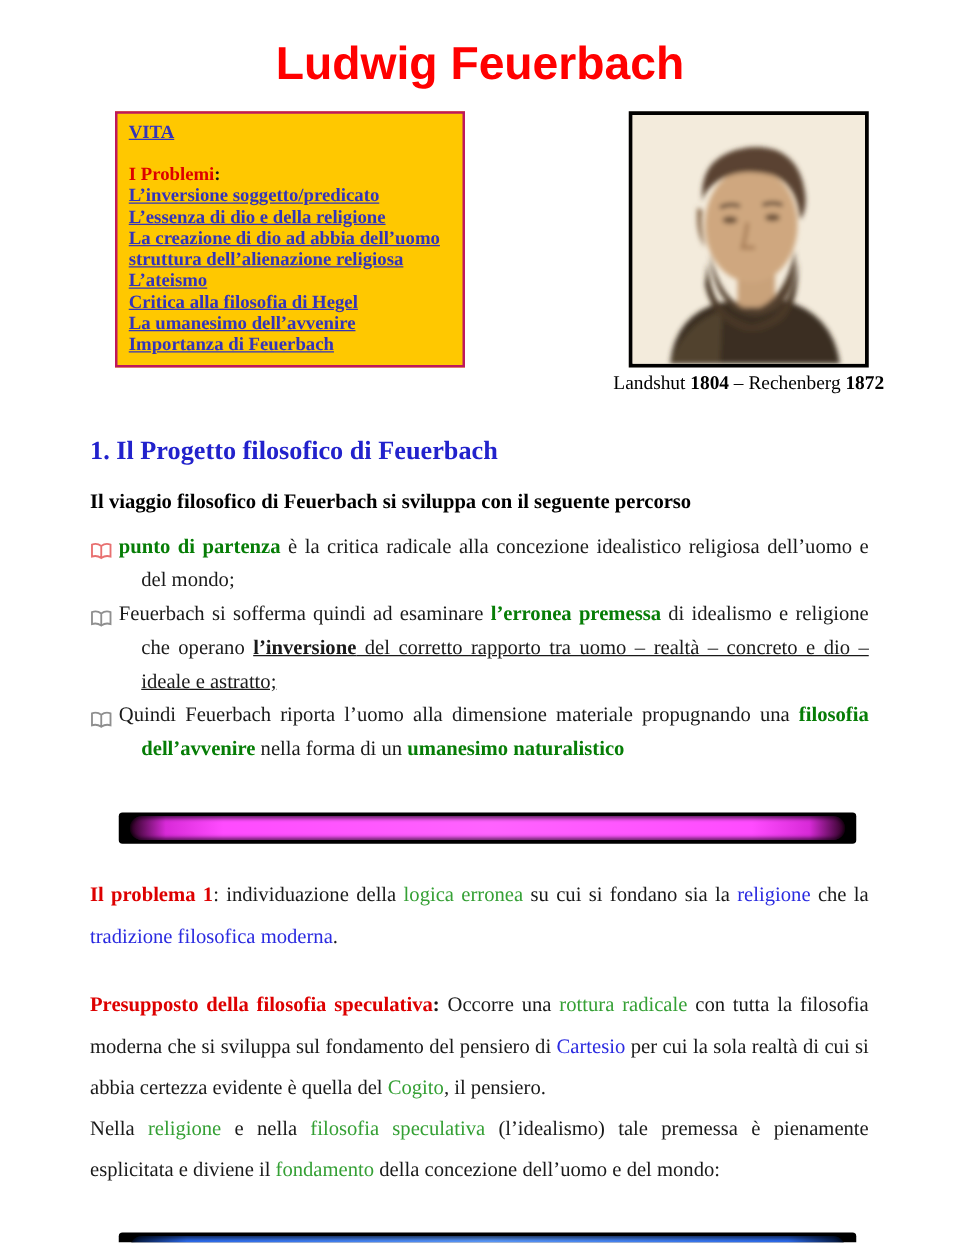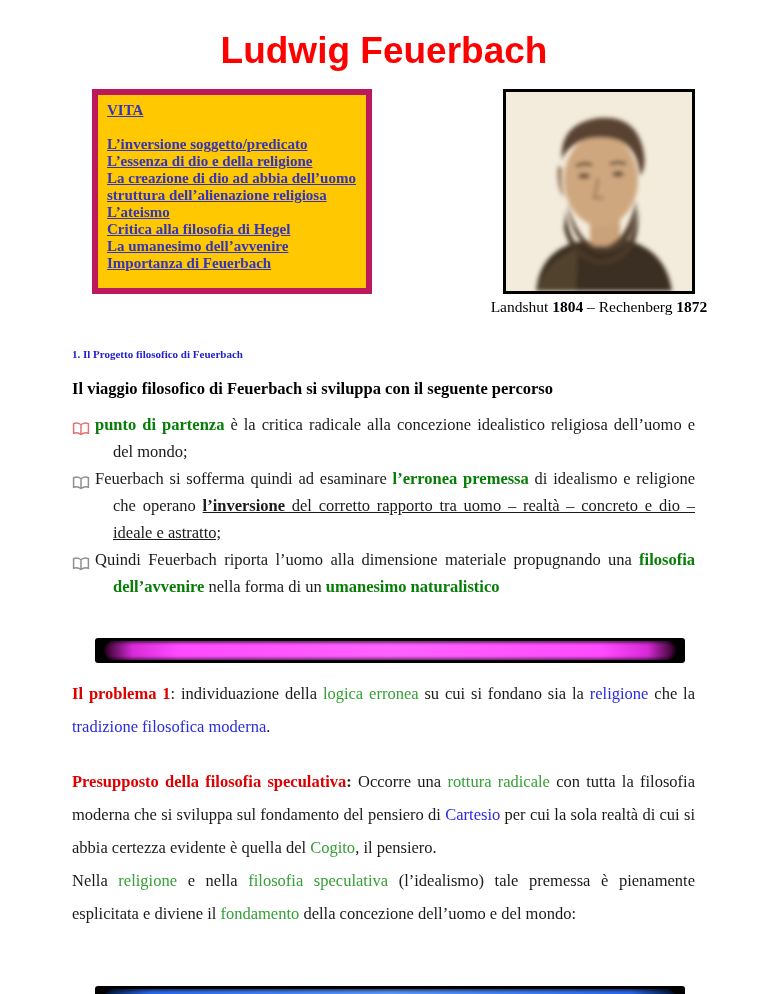--- a/index.html
+++ b/index.html
@@ -10,34 +10,34 @@
   
   .title{
     margin:32px 0 0 0;text-align:center;
     font-family:"Liberation Sans", sans-serif;font-weight:bold;
     font-size:37px;line-height:1;color:#ff0000;
   }
   
   .top-row{display:flex;justify-content:space-between;margin:20px 73px 0 92px;}
   .vita-box{
     box-sizing:border-box;width:280px;height:205px;background:#ffc800;
-    border:6px solid #be185d;padding:7px 9px;font-size:15px;line-height:17px;font-weight:bold;
+    border:2px solid #be185d;padding:7px 9px;font-size:15px;line-height:17px;font-weight:bold;
   }
   .vita-box a{color:#3333bb;text-decoration:underline;cursor:pointer;display:inline-block;}
   .vita-box .box-link{display:block;}
   .blank-line{height:17px;}
   .problems-red{color:#dd0000;}
   .problems-colon{color:#1a1a1a;}
   .portrait-col{width:192px;padding-left:11px;}
   .portrait-frame{box-sizing:border-box;width:192px;height:205px;border:3px solid #000;background:#f6efe4;}
   .portrait-frame svg{display:block;}
   .caption{width:260px;margin:4px 0 0 -34px;text-align:center;font-size:15.5px;color:#000;white-space:nowrap;}
   
   .sec-heading{
-    margin:32px 73px 0 72px;font-size:11px;font-weight:bold;color:#2222cc;line-height:1.2;
+    margin:32px 73px 0 72px;font-size:21px;font-weight:bold;color:#2222cc;line-height:1.2;
   }
   .subheading{
     margin:18px 73px 0 72px;text-align:left;font-size:16.5px;font-weight:bold;color:#000;
   }
   
   .bullets{margin:12px 73px 0 72px;}
   .bullet{
     position:relative;padding-left:41px;text-indent:-18px;text-align:justify;
     font-size:16.5px;line-height:27px;color:#1a1a1a;
   }
@@ -61,36 +61,37 @@
   .neon.magenta{margin-top:38px;}
   .neon.magenta .tube{
     background:linear-gradient(90deg,#2a0020 0%,#d82ad8 5%,#ff4bff 13%,#ff63ff 50%,#ff4bff 87%,#d82ad8 95%,#2a0020 100%);
   }
   .neon.blue-bottom{position:absolute;left:95px;top:986px;margin:0;}
   .neon.blue-bottom .tube{
     background:linear-gradient(90deg,#001030 0%,#2b6bf0 8%,#5b9bff 50%,#2b6bf0 92%,#001030 100%);
   }
   
   .para{
-    margin:14px 73px 0 72px;font-size:16.5px;line-height:33px;text-align:justify;color:#1a1a1a;
+    margin:24px 73px 0 72px;font-size:16.5px;line-height:33px;text-align:justify;color:#1a1a1a;
   }
   .para.gap-top{margin-top:22px;}
 </style>
 </head>
 <body>
 
 <div class="page">
 
   <h1 class="title">Ludwig Feuerbach</h1>
 
   <div class="top-row">
 
     <div class="vita-box">
       <a>VITA</a>
       <div class="blank-line"></div>
+      <div><span class="problems-red">I Problemi</span><span class="problems-colon">:</span></div>
       <a class="box-link">L’inversione soggetto/predicato</a>
       <a class="box-link">L’essenza di dio e della religione</a>
       <a class="box-link">La creazione di dio ad abbia dell’uomo struttura dell’alienazione religiosa</a>
       <a class="box-link">L’ateismo</a>
       <a class="box-link">Critica alla filosofia di Hegel</a>
       <a class="box-link">La umanesimo dell’avvenire</a>
       <a class="box-link">Importanza di Feuerbach</a>
     </div>
 
     <div class="portrait-col">

